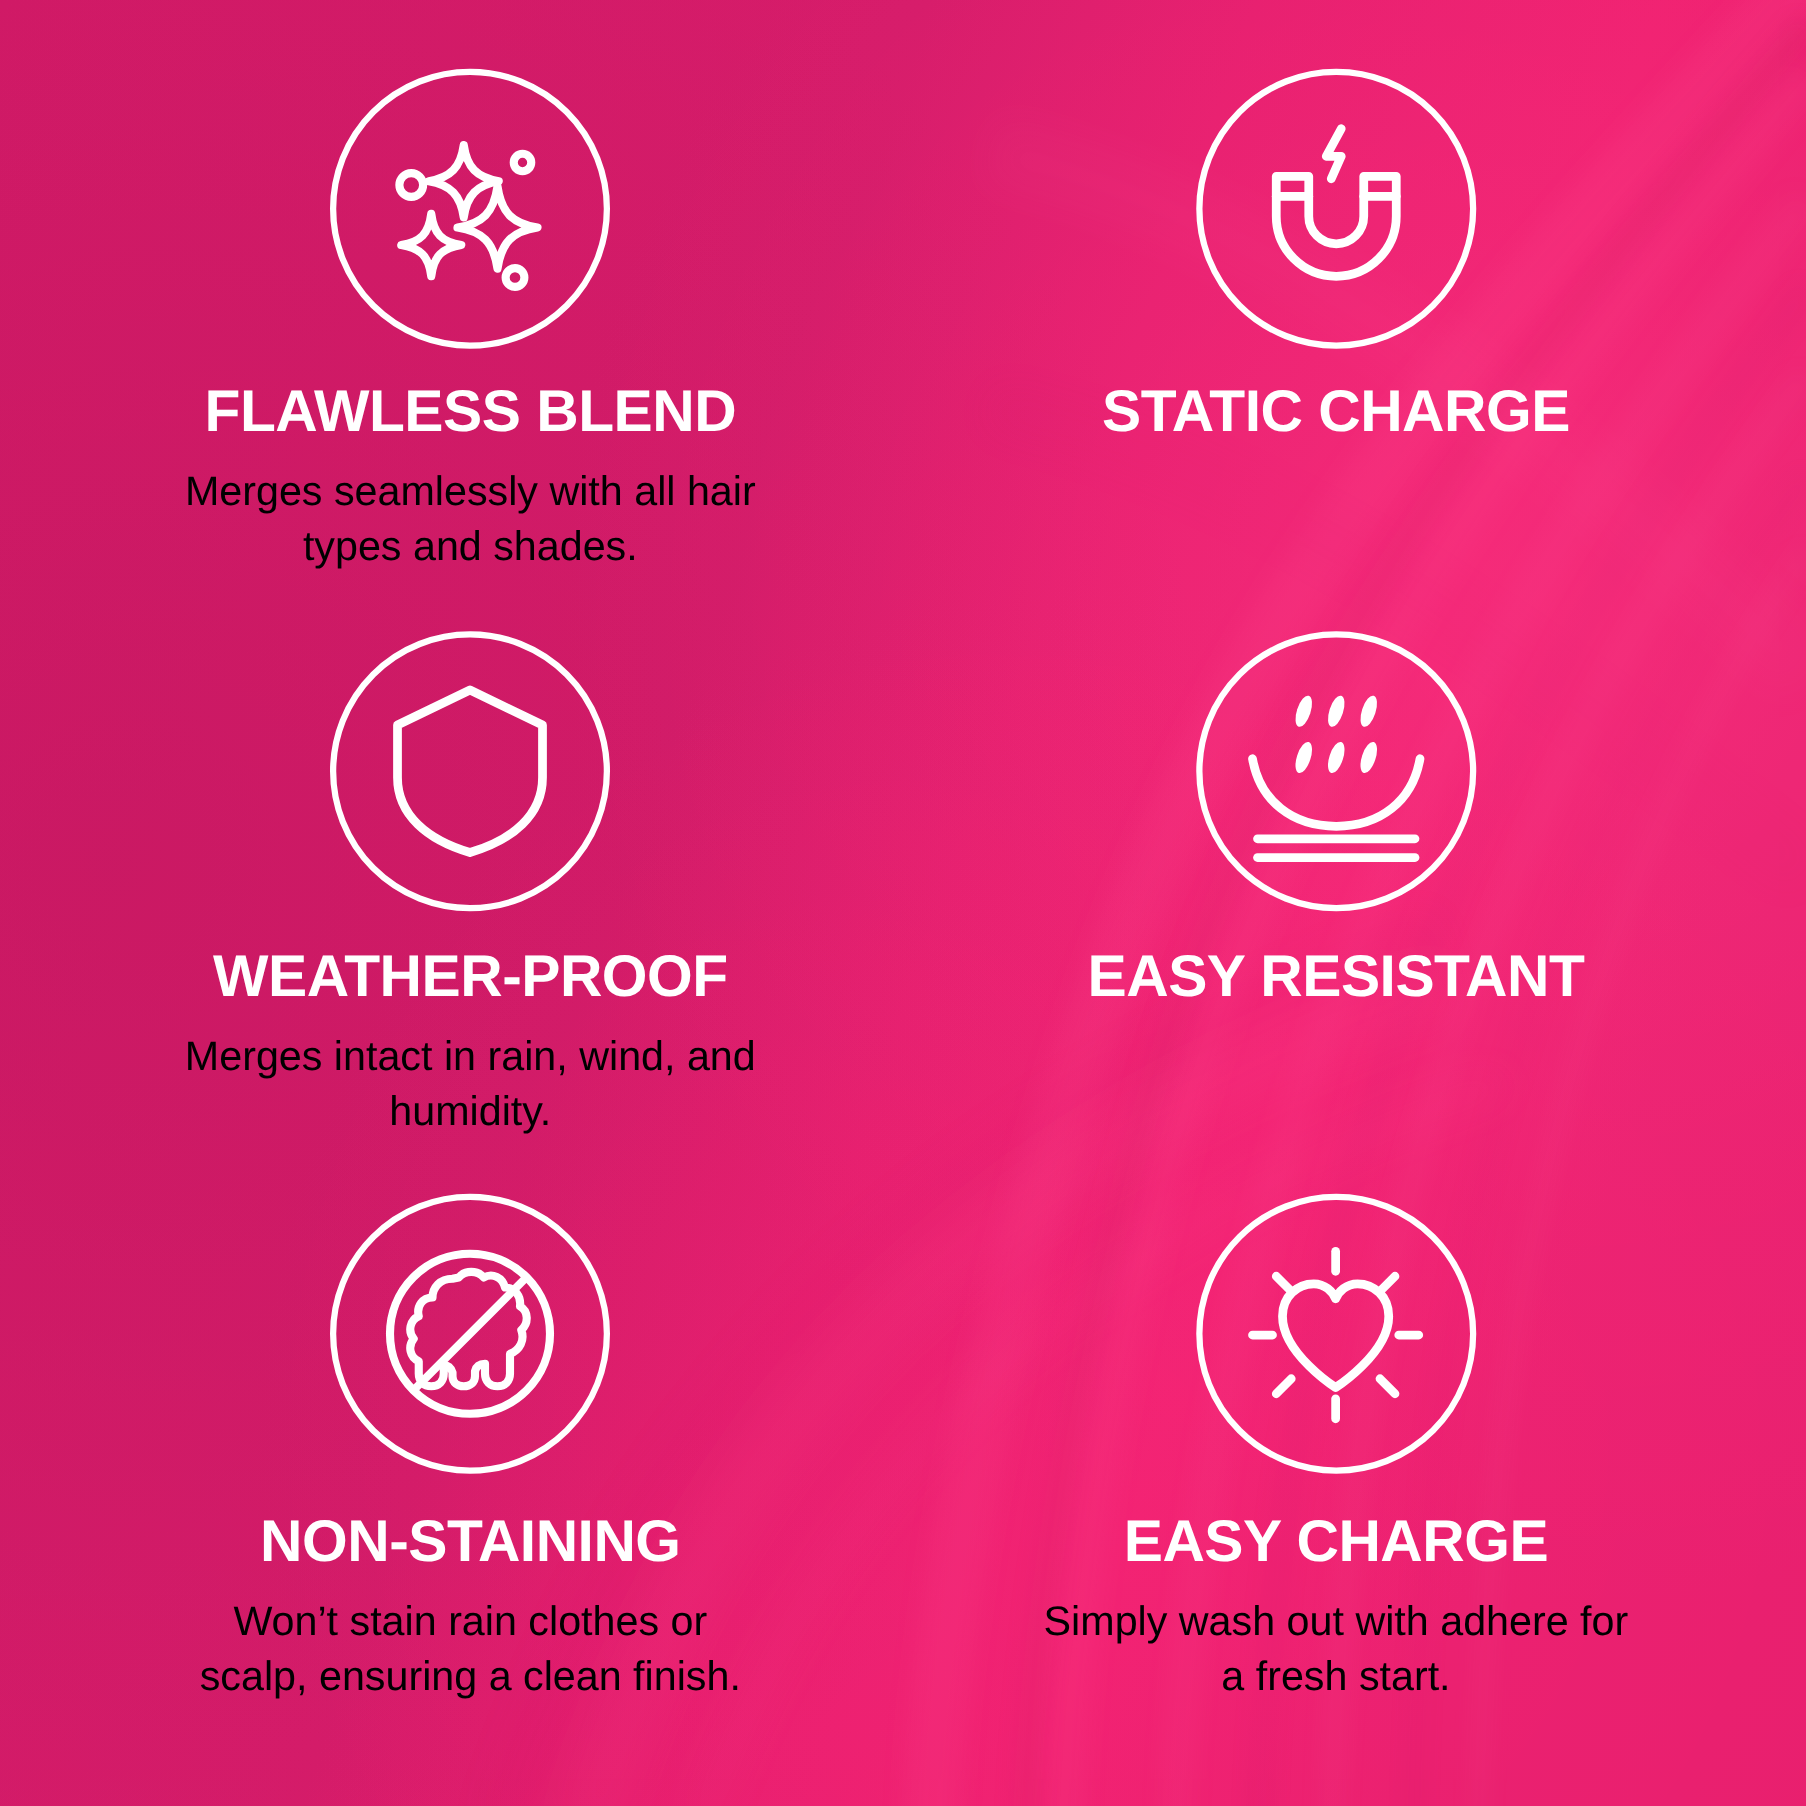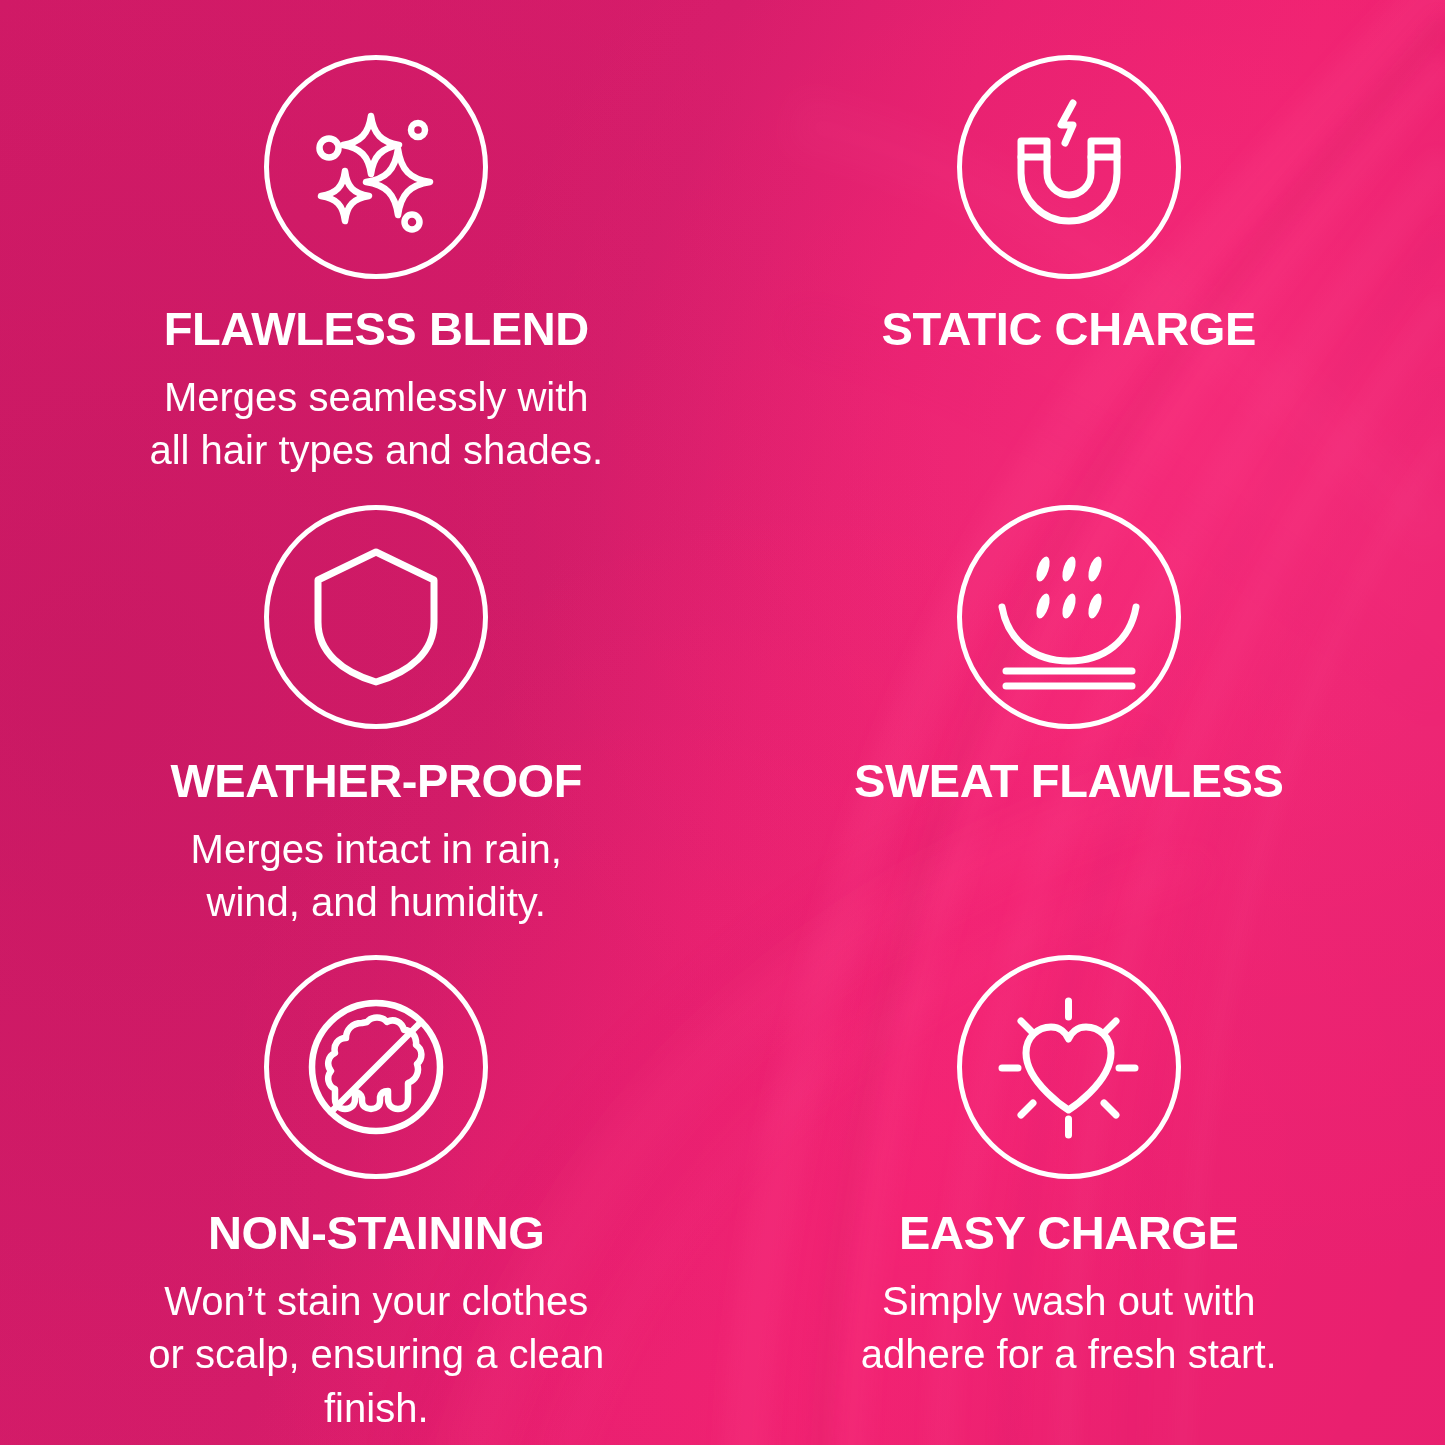--- a/index.html
+++ b/index.html
@@ -51,23 +51,23 @@
     font-size: 47px;
     font-weight: 800;
     letter-spacing: -0.4px;
     color: #ffffff;
     line-height: 1.04;
     white-space: nowrap;
   }
 
   .card-desc {
     margin-top: 17px;
-    font-size: 40px;
+    font-size: 33px;
     font-weight: 400;
-    color: #ffffff;
+    color: #000000;
     line-height: 1.34;
     max-width: 470px;
   }
 
   
   .row1 .card-title { margin-top: 26px; }
   .row2 .icon-circle { margin-top: 0px; }
   .row3 .card-title { margin-top: 30px; }
 </style>
 </head>
@@ -185,38 +185,38 @@
           <ellipse cx="75" cy="61" rx="5.5" ry="13" transform="rotate(18 75 61)"></ellipse>
           <ellipse cx="101" cy="61" rx="5.5" ry="13" transform="rotate(18 101 61)"></ellipse>
         </g>
         <g stroke="#ffffff" stroke-width="7" stroke-linecap="round" fill="none">
           <path d="M8 62 C14 96 40 116 75 116 C110 116 136 96 142 62"></path>
           <line x1="12" y1="126" x2="138" y2="126"></line>
           <line x1="12" y1="141" x2="138" y2="141"></line>
         </g>
       </svg>
     </div>
-    <h3 class="card-title">SWEAT FLAWLESS</h3>
+    <h3 class="card-title">EASY RESISTANT</h3>
   </section>
 
   <section class="card row3">
     <div class="icon-circle">
       <svg width="160" height="160" viewBox="0 0 160 160" fill="none" stroke="#ffffff" stroke-width="6.5" stroke-linecap="round" stroke-linejoin="round" aria-hidden="true">
         <circle cx="80" cy="80" r="64"></circle>
         <line x1="35" y1="125" x2="125" y2="35"></line>
         <path d="M66 36 C56 36 50 43 50 51 C42 51 37 58 39 66 C32 69 30 78 35 84 C30 90 32 99 39 102
                  L39 112 C39 118 43 122 49 122 C55 122 59 118 59 112 L59 105
                  C62 105 65 107 66 111 L66 114 C66 119 70 122 75 122 C80 122 84 119 84 114 L84 110
                  C85 106 88 104 92 104 L92 112 C92 118 96 122 102 122 C108 122 112 118 112 112 L112 96
                  C120 93 124 85 121 77 C127 72 127 62 120 58 C121 50 116 43 108 43 C106 35 98 31 91 35
                  C86 29 76 29 71 35 Z"></path>
       </svg>
     </div>
     <h3 class="card-title">NON-STAINING</h3>
-    <p class="card-desc">Won’t stain your clothes or scalp, ensuring a clean finish.</p>
+    <p class="card-desc">Won’t stain rain clothes or scalp, ensuring a clean finish.</p>
   </section>
 
   <section class="card row3">
     <div class="icon-circle">
       <svg width="145" height="145" viewBox="0 0 145 145" fill="none" stroke="#ffffff" stroke-width="7" stroke-linecap="round" stroke-linejoin="round" aria-hidden="true">
         <path d="M72.5 115 C72.5 115 30 88 30 58 C30 42 42 32 55 32 C64 32 70 38 72.5 44
                  C75 38 81 32 90 32 C103 32 115 42 115 58 C115 88 72.5 115 72.5 115 Z"></path>
         <line x1="72.5" y1="6" x2="72.5" y2="22"></line>
         <line x1="72.5" y1="124" x2="72.5" y2="140"></line>
         <line x1="6" y1="73" x2="22" y2="73"></line>

